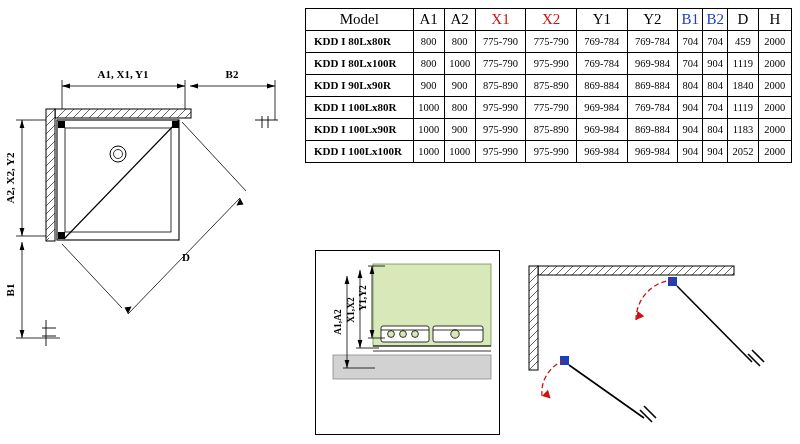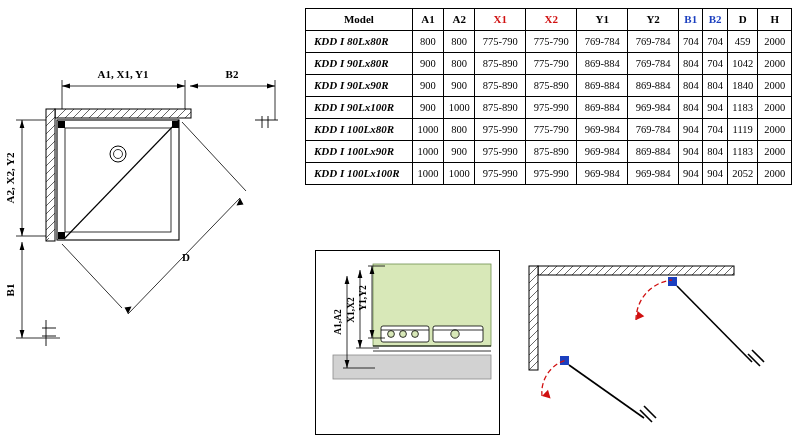--- a/index.html
+++ b/index.html
@@ -31,28 +31,27 @@
   }
   table.spec th, table.spec td {
     border: 1px solid #000;
     text-align: center;
     padding: 0;
     height: 21px;
     line-height: 21px;
     white-space: nowrap;
   }
   table.spec thead th {
-    font-weight: bold;
-    font-size: 11px;
+    font-weight: normal;
+    font-size: 15px;
   }
   table.spec thead th.red { color: #d01010; }
   table.spec thead th.blue { color: #1b3fbf; }
   table.spec tbody td.model {
     font-weight: bold;
-    font-style: italic;
     text-align: left;
     padding-left: 8px;
     font-size: 11px;
   }
   col.c-model { width: 116px; }
   col.c-a { width: 38px; }
   col.c-x { width: 62px; }
   col.c-y { width: 62px; }
   col.c-b { width: 30px; }
   col.c-d { width: 37px; }
@@ -118,56 +117,43 @@
         <td>775-790</td>
         <td>775-790</td>
         <td>769-784</td>
         <td>769-784</td>
         <td>704</td>
         <td>704</td>
         <td>459</td>
         <td>2000</td>
       </tr>
       <tr>
-        <td class="model">KDD I 90Lx80R</td>
-        <td>900</td>
+        <td class="model">KDD I 80Lx100R</td>
         <td>800</td>
-        <td>875-890</td>
+        <td>1000</td>
         <td>775-790</td>
-        <td>869-884</td>
+        <td>975-990</td>
         <td>769-784</td>
-        <td>804</td>
+        <td>969-984</td>
         <td>704</td>
-        <td>1042</td>
+        <td>904</td>
+        <td>1119</td>
         <td>2000</td>
       </tr>
       <tr>
         <td class="model">KDD I 90Lx90R</td>
         <td>900</td>
         <td>900</td>
         <td>875-890</td>
         <td>875-890</td>
         <td>869-884</td>
         <td>869-884</td>
         <td>804</td>
         <td>804</td>
         <td>1840</td>
-        <td>2000</td>
-      </tr>
-      <tr>
-        <td class="model">KDD I 90Lx100R</td>
-        <td>900</td>
-        <td>1000</td>
-        <td>875-890</td>
-        <td>975-990</td>
-        <td>869-884</td>
-        <td>969-984</td>
-        <td>804</td>
-        <td>904</td>
-        <td>1183</td>
         <td>2000</td>
       </tr>
       <tr>
         <td class="model">KDD I 100Lx80R</td>
         <td>1000</td>
         <td>800</td>
         <td>975-990</td>
         <td>775-790</td>
         <td>969-984</td>
         <td>769-784</td>

